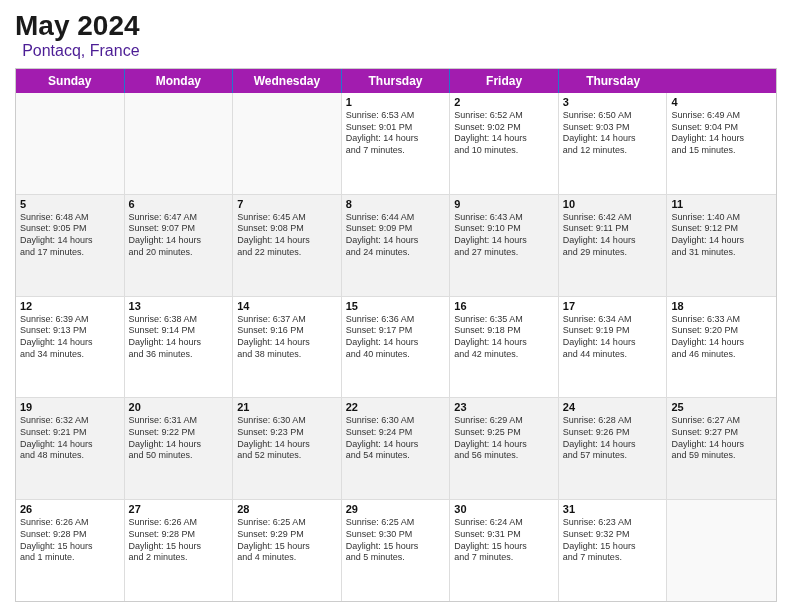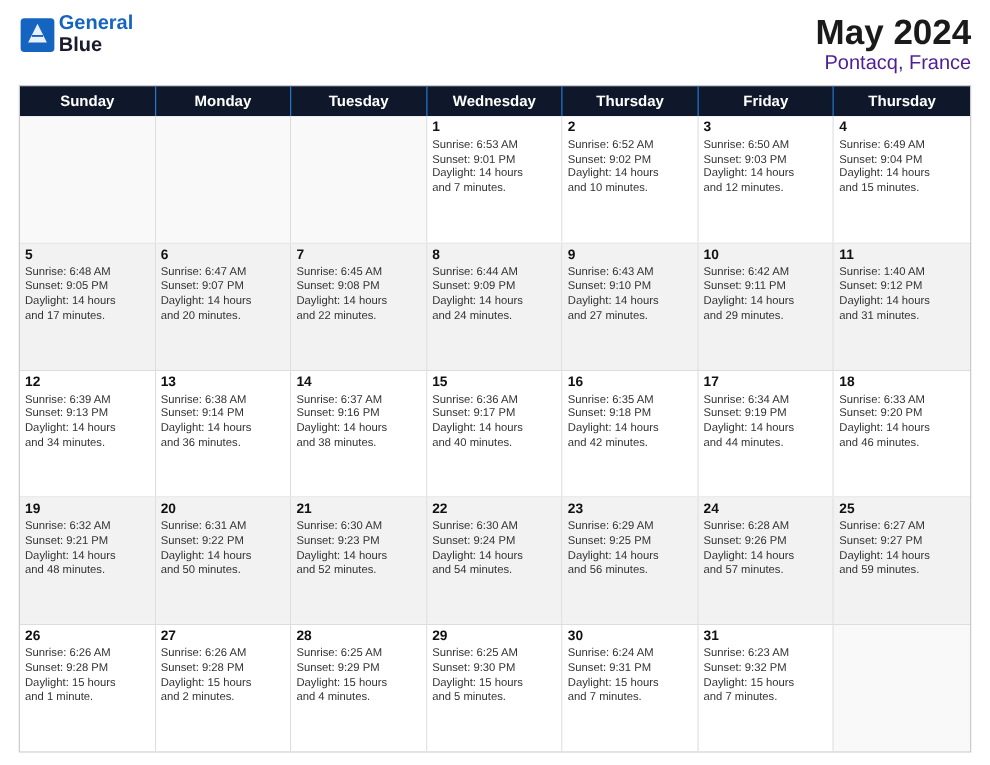--- a/index.html
+++ b/index.html
@@ -46,21 +46,21 @@
     }
     .calendar {
       flex: 1;
       display: flex;
       flex-direction: column;
       border: 1px solid #ccc;
     }
     .cal-header-row {
       display: grid;
       grid-template-columns: repeat(7, 1fr);
-      background: #0f172a;
+      background: #a21caf;
     }
     .cal-header-cell {
       color: #fff;
       font-size: 12px;
       font-weight: bold;
       padding: 5px 4px;
       text-align: center;
       border-right: 1px solid #2176cc;
     }
     .cal-header-cell:last-child { border-right: none; }
@@ -99,42 +99,30 @@
       font-size: 9px;
       color: #333;
       line-height: 1.3;
     }
   </style>
 </head>
 <body>
 
 <div class="page">
   <div class="header">
-    <div class="logo">
-      <svg class="logo-icon" viewBox="0 0 40 40">
-        <rect x="2" y="2" width="36" height="36" rx="4" fill="#1565c0"></rect>
-        <polygon points="10,28 20,8 30,28" fill="white" opacity="0.9"></polygon>
-        <rect x="14" y="20" width="12" height="2" fill="#1565c0"></rect>
-      </svg>
-      <div>
-        <div style="font-size:16px;font-weight:bold;color:#1565c0;line-height:1.1;">General</div>
-        <div style="font-size:16px;font-weight:bold;color:#1a1a2e;line-height:1.1;">Blue</div>
-      </div>
-    </div>
     <div class="title-block">
       <div class="month-title">May 2024</div>
       <div class="location-title">Pontacq, France</div>
     </div>
   </div>
 
   <div class="calendar">
     <div class="cal-header-row">
     <div class="cal-header-cell">Sunday</div>
         <div class="cal-header-cell">Monday</div>
-        <div class="cal-header-cell">Tuesday</div>
         <div class="cal-header-cell">Wednesday</div>
         <div class="cal-header-cell">Thursday</div>
         <div class="cal-header-cell">Friday</div>
         <div class="cal-header-cell">Thursday</div>
       </div>
     <div class="cal-body">
     <div class="cal-row">
           <div class="cal-cell empty"></div>
           <div class="cal-cell empty"></div>
           <div class="cal-cell empty"></div>

